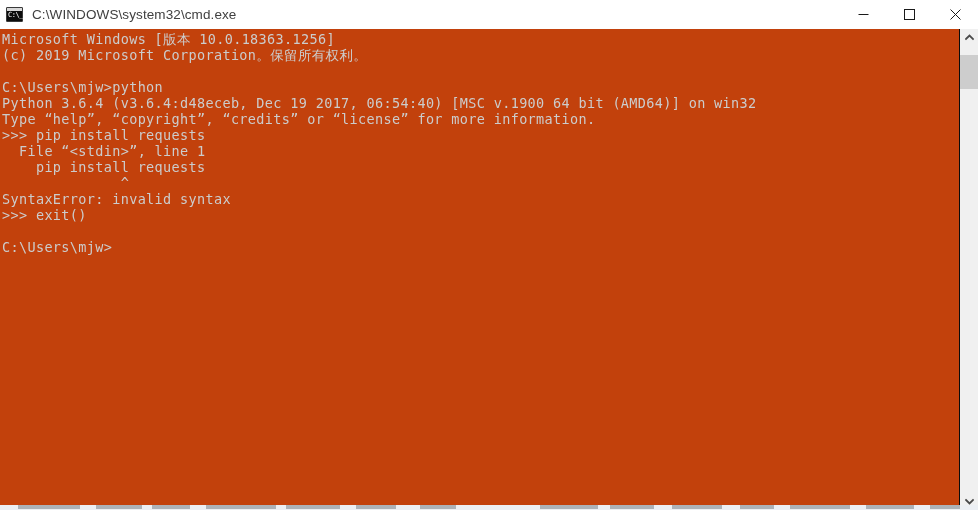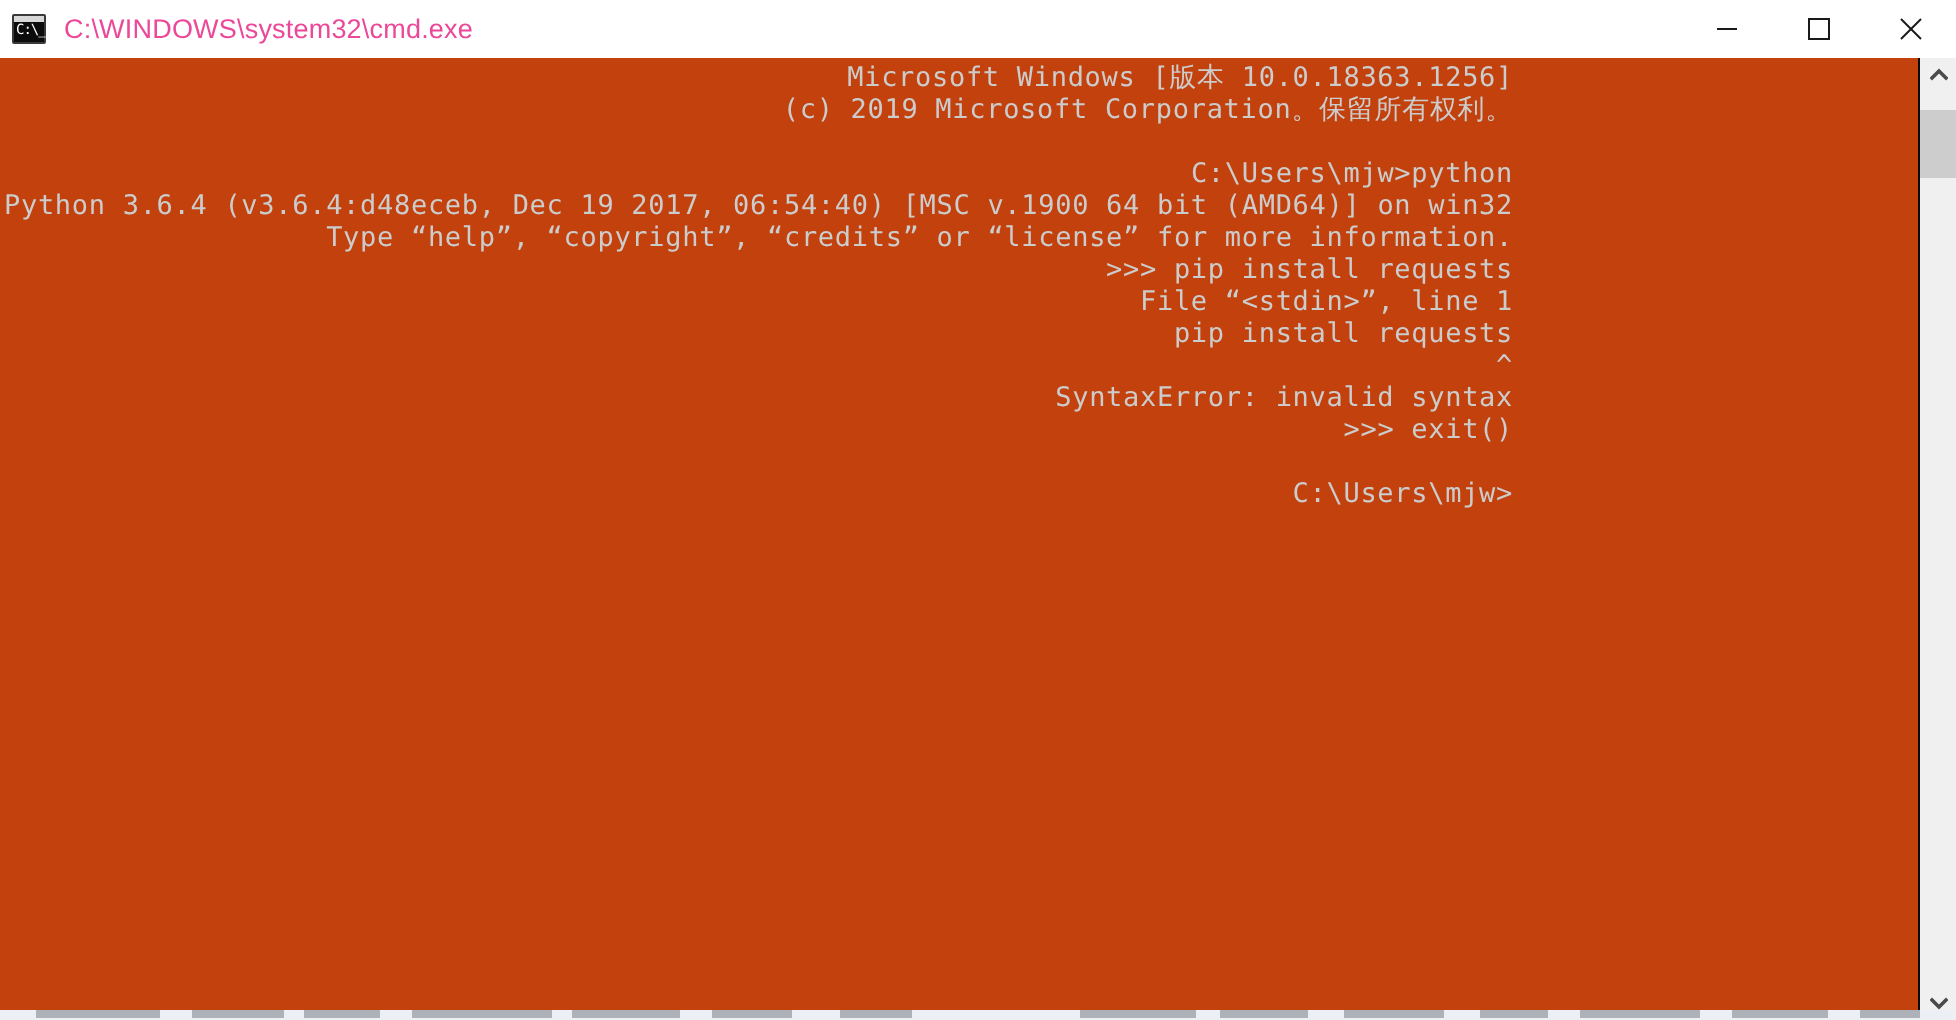--- a/index.html
+++ b/index.html
@@ -15,21 +15,20 @@
   }
 
   #window {
     position: absolute;
     left: 0; top: 0;
     width: 978px;
     height: 510px;
     background: #ffffff;
     display: flex;
     flex-direction: column;
-    text-align: right;
   }
 
   
   #titlebar {
     height: 28px;
     min-height: 28px;
     background: #ffffff;
     display: flex;
     align-items: center;
     position: relative;
@@ -68,21 +67,21 @@
     font-family: "DejaVu Sans Mono", monospace;
     font-size: 7px;
     line-height: 9px;
     color: #ffffff;
     white-space: nowrap;
     letter-spacing: -0.5px;
   }
   #title-text {
     font-family: "Liberation Sans", sans-serif;
     font-size: 13.5px;
-    color: #ec4899;
+    color: #404040;
     white-space: nowrap;
     letter-spacing: 0.1px;
   }
   #window-controls {
     display: flex;
     height: 28px;
   }
   .wc {
     width: 46px;
     height: 28px;

